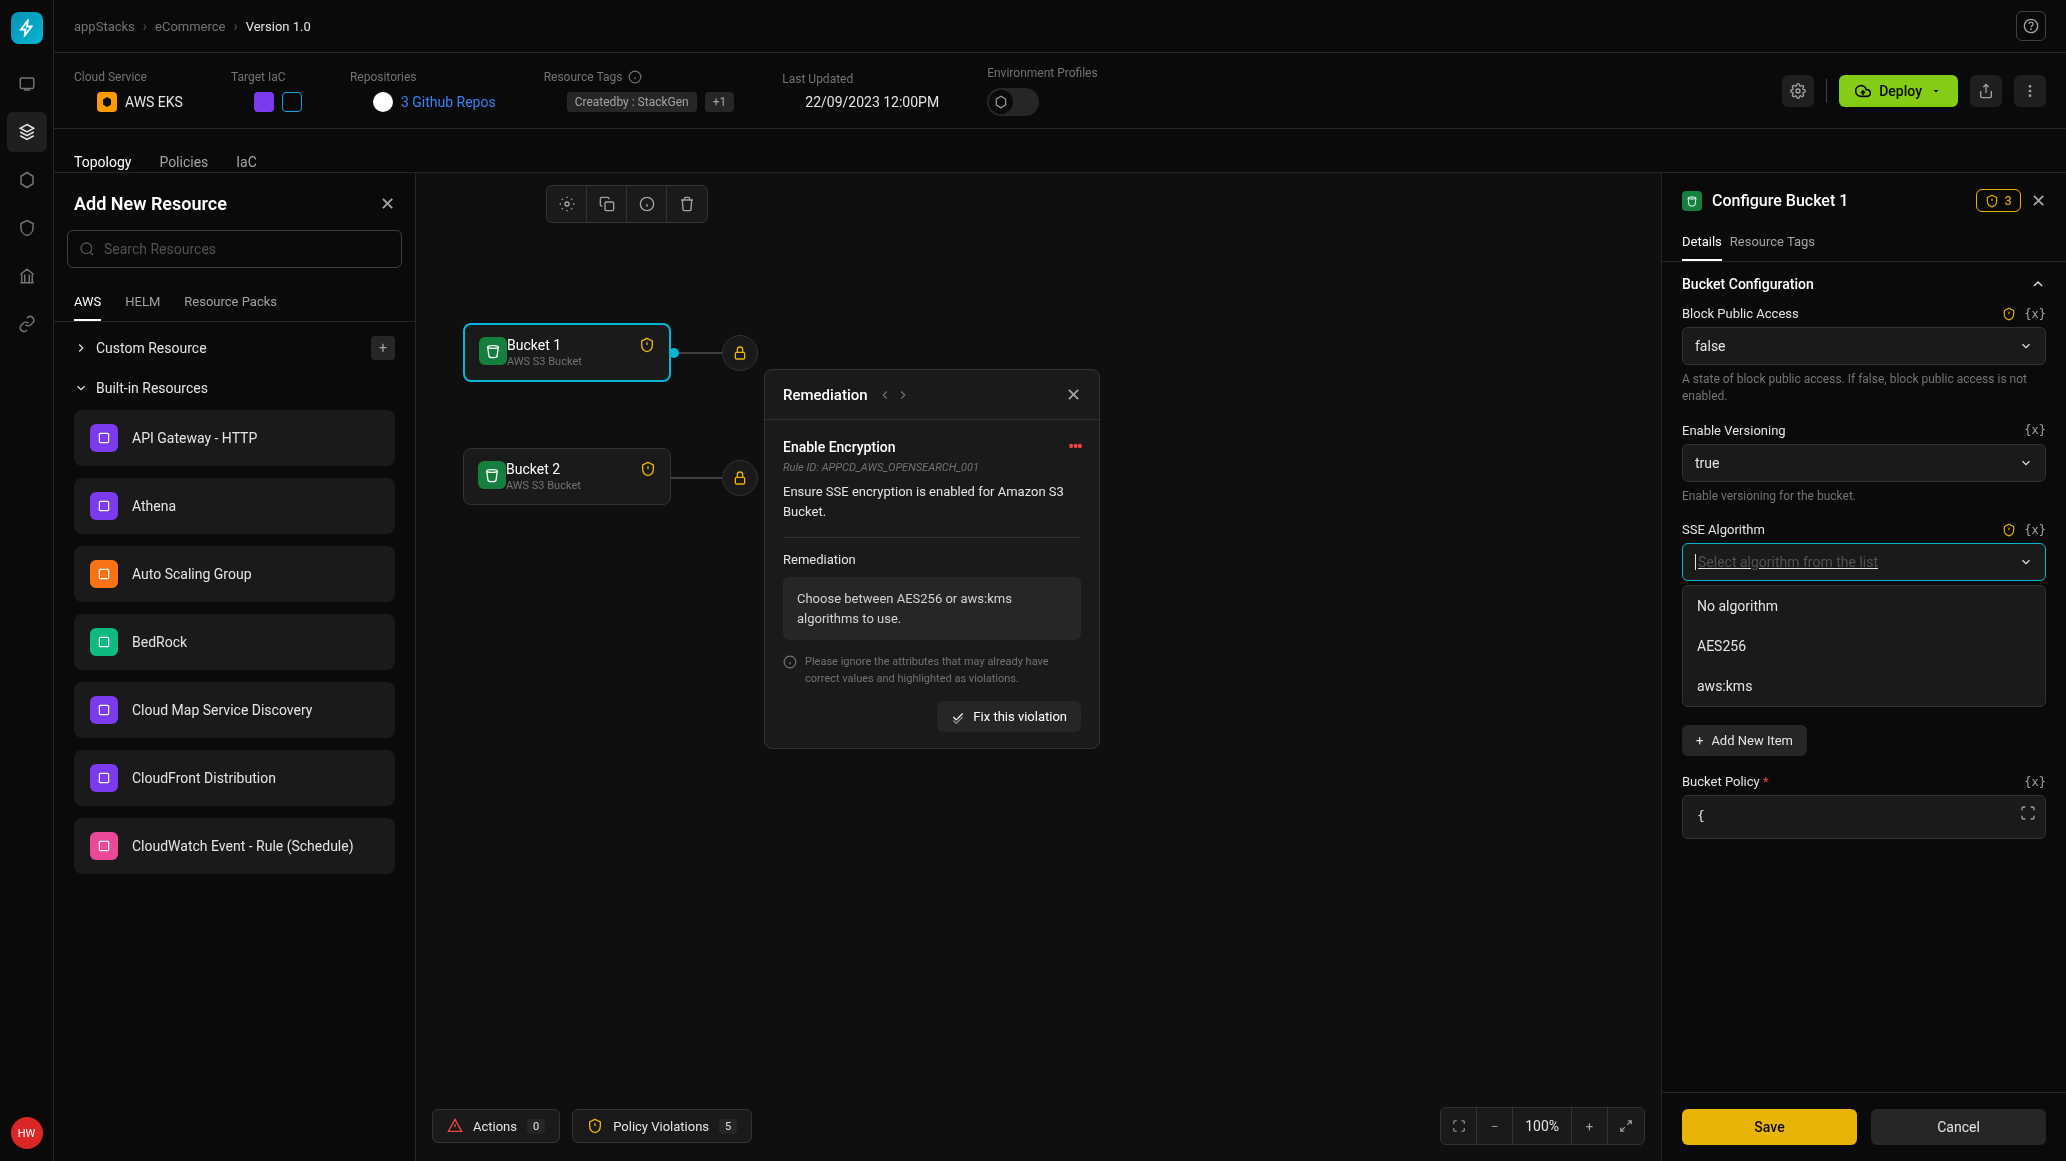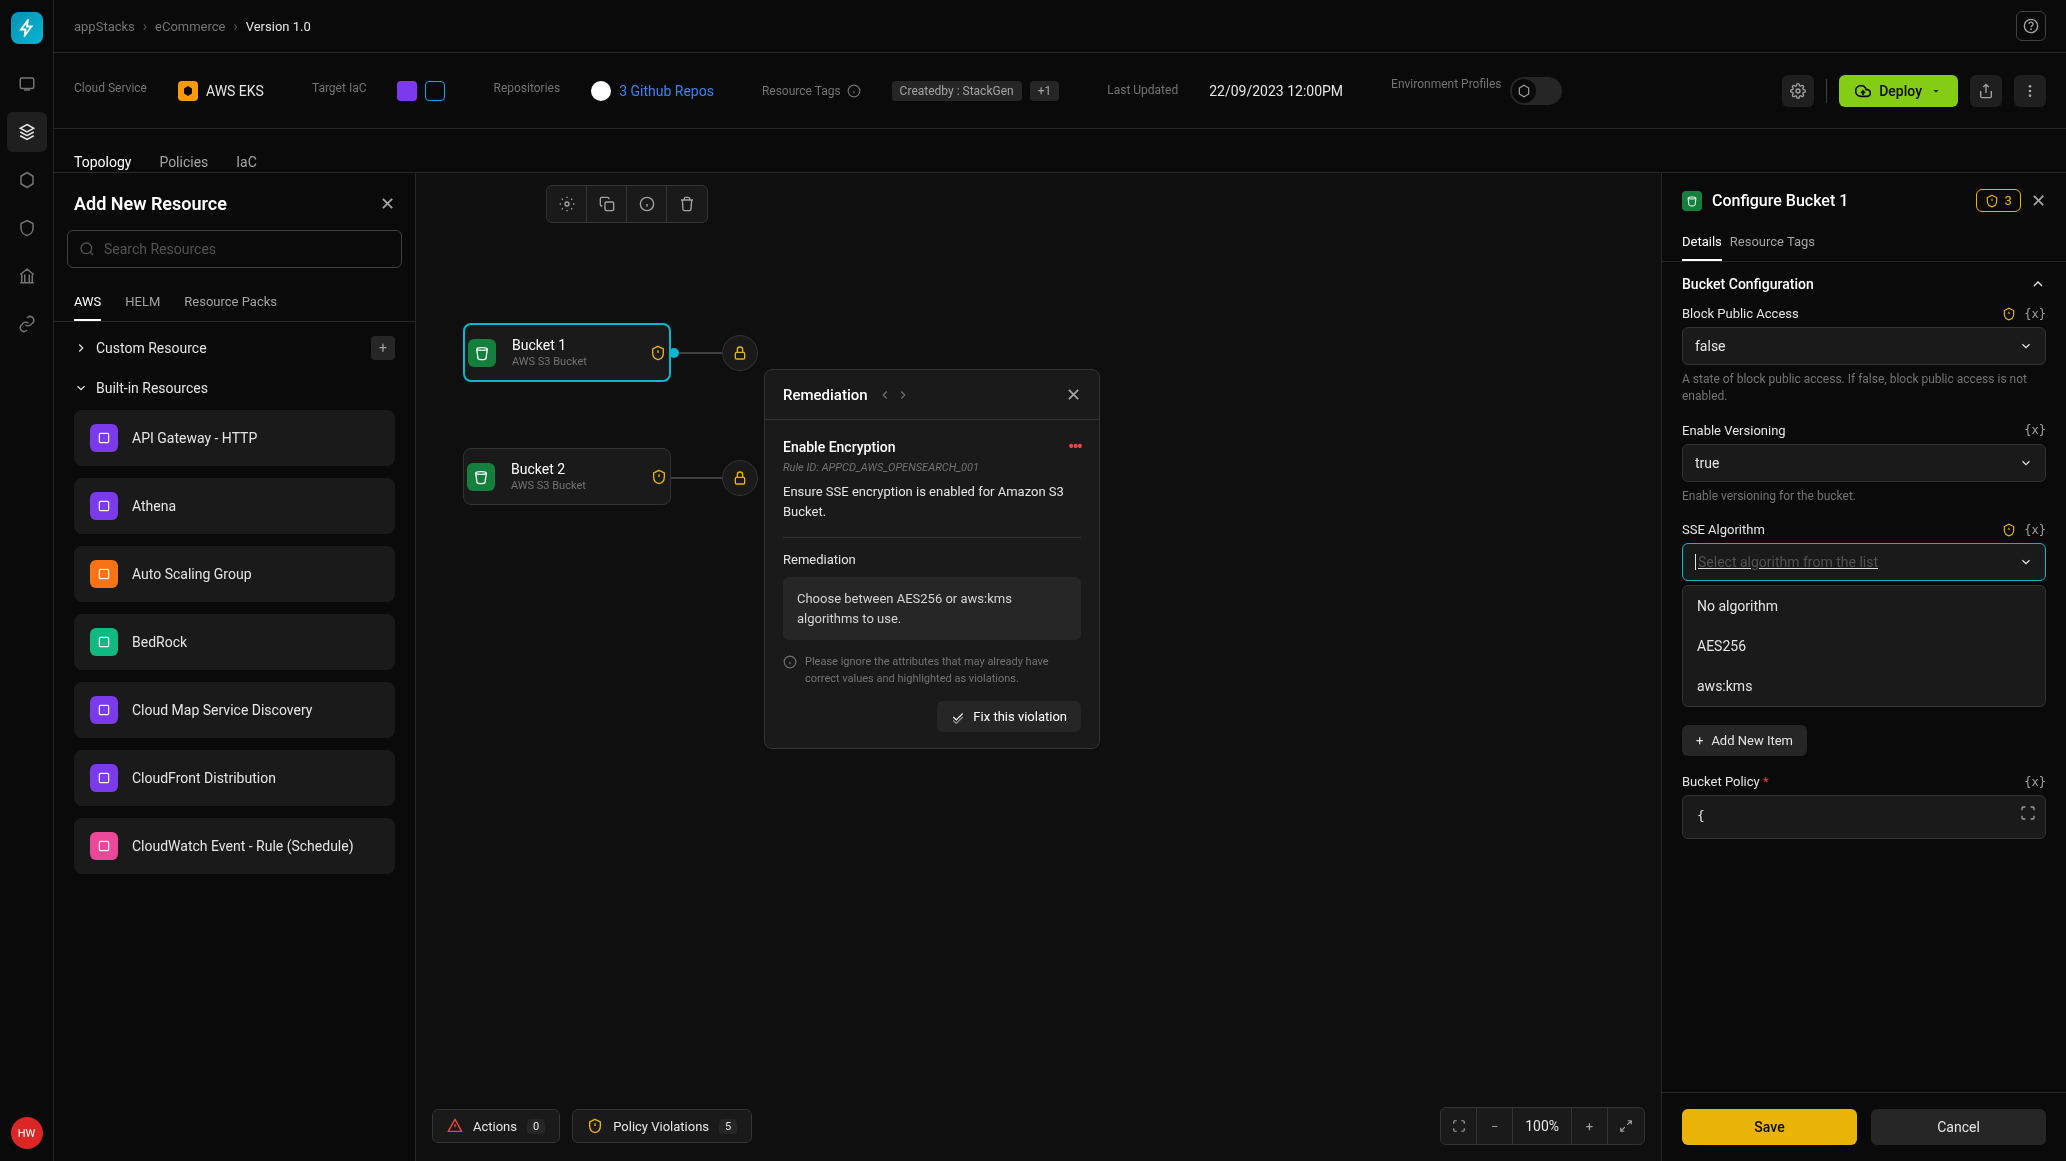--- a/index.html
+++ b/index.html
@@ -11,21 +11,21 @@
 .rail-item.active { background:#1f1f1f; color:#e5e5e5; }
 .rail-spacer { flex:1; }
 .rail-avatar { width:32px; height:32px; border-radius:50%; background:#dc2626; display:flex; align-items:center; justify-content:center; font-size:11px; color:#fff; }
 .main { flex:1; display:flex; flex-direction:column; min-width:0; }
 .topbar { height:53px; border-bottom:1px solid #262626; display:flex; align-items:center; padding:0 20px; gap:8px; }
 .crumb { color:#737373; font-size:13px; }
 .crumb.active { color:#e5e5e5; }
 .chev { color:#525252; }
 .help-btn { margin-left:auto; width:30px; height:30px; border:1px solid #404040; border-radius:6px; display:flex; align-items:center; justify-content:center; color:#a3a3a3; cursor:pointer; }
 .metabar { height:76px; border-bottom:1px solid #262626; display:flex; align-items:center; padding:0 20px; gap:48px; }
-.meta-block { display:flex; flex-direction:row; gap:8px; }
+.meta-block { display:flex; flex-direction:column; gap:8px; }
 .meta-label { font-size:12px; color:#737373; }
 .meta-value { display:flex; align-items:center; gap:8px; font-size:14px; color:#e5e5e5;margin-left:23px; }
 .aws-icon { width:20px; height:20px; background:#ff9900; border-radius:4px; display:flex; align-items:center; justify-content:center; font-size:10px; }
 .tf-icon { width:20px; height:20px; background:#7c3aed; border-radius:4px; }
 .helm-icon { width:20px; height:20px; border:1px solid #0ea5e9; border-radius:4px; }
 .gh-icon { width:20px; height:20px; background:#fff; border-radius:50%; }
 .repo-link { color:#3b82f6; }
 .tag-chip { background:#262626; padding:3px 8px; border-radius:4px; font-size:12px; color:#a3a3a3; }
 .env-toggle { width:52px; height:28px; background:#262626; border-radius:14px; position:relative; display:flex; align-items:center; padding:2px; }
 .env-toggle .knob { width:24px; height:24px; background:#0a0a0a; border-radius:50%; display:flex; align-items:center; justify-content:center; }
@@ -51,21 +51,21 @@
 .section-row { display:flex; align-items:center; justify-content:space-between; padding:14px 20px; cursor:pointer; }
 .section-row .left { display:flex; align-items:center; gap:8px; color:#e5e5e5; font-size:14px; }
 .add-square { width:24px; height:24px; background:#262626; border-radius:4px; display:flex; align-items:center; justify-content:center; color:#a3a3a3; }
 .resource-list { flex:1; overflow-y:auto; padding:0 20px 20px; display:flex; flex-direction:column; gap:12px; }
 .resource-item { background:#1a1a1a; border-radius:8px; padding:14px 16px; display:flex; align-items:center; gap:14px; cursor:pointer; }
 .res-icon { width:28px; height:28px; border-radius:6px; display:flex; align-items:center; justify-content:center; font-size:12px; }
 .canvas { flex:1; position:relative; background:#0f0f0f; overflow:hidden; }
 .canvas-toolbar { position:absolute; top:12px; left:130px; display:flex; background:#1a1a1a; border-radius:6px; border:1px solid #333; }
 .canvas-toolbar .tbtn { width:40px; height:36px; display:flex; align-items:center; justify-content:center; color:#a3a3a3; cursor:pointer; border-right:1px solid #333; }
 .canvas-toolbar .tbtn:last-child { border-right:none; }
-.node { position:absolute; background:#1a1a1a; border:1px solid #333; border-radius:8px; padding:12px 3px; display:flex; align-items:center; gap:16px; width:208px; }
+.node { position:absolute; background:#1a1a1a; border:1px solid #333; border-radius:8px; padding:12px 14px; display:flex; gap:0; width:208px; }
 .node.selected { border:2px solid #06b6d4; }
 .node-icon { width:28px; height:28px; background:#15803d; border-radius:6px; display:flex; align-items:center; justify-content:center; }
 .node-text { display:flex; flex-direction:column; gap:2px; flex:1; }
 .node-title { font-size:14px; color:#fff; }
 .node-sub { font-size:11px; color:#737373; }
 .shield-badge { color:#eab308; }
 .lock-node { position:absolute; width:36px; height:36px; border-radius:50%; background:#1a1a1a; border:1px solid #333; display:flex; align-items:center; justify-content:center; color:#eab308; }
 .popup { position:absolute; width:336px; background:#1a1a1a; border:1px solid #333; border-radius:8px; padding:0; }
 .popup-header { display:flex; align-items:center; justify-content:space-between; padding:14px 18px; border-bottom:1px solid #333; }
 .popup-title { font-size:15px; font-weight:500; color:#fff; display:flex; align-items:center; gap:10px; }

